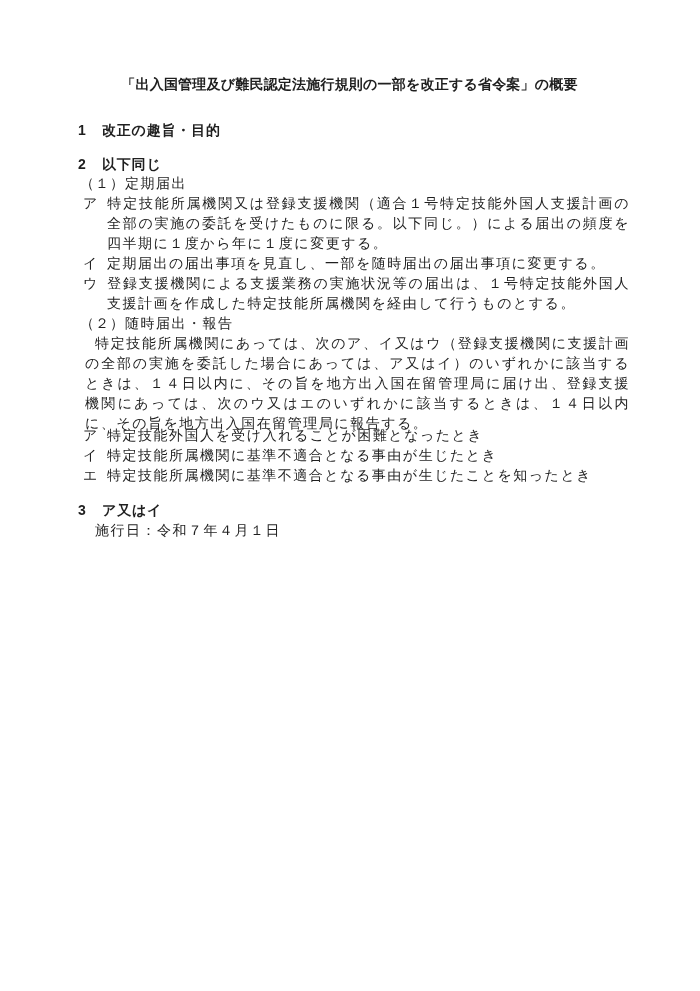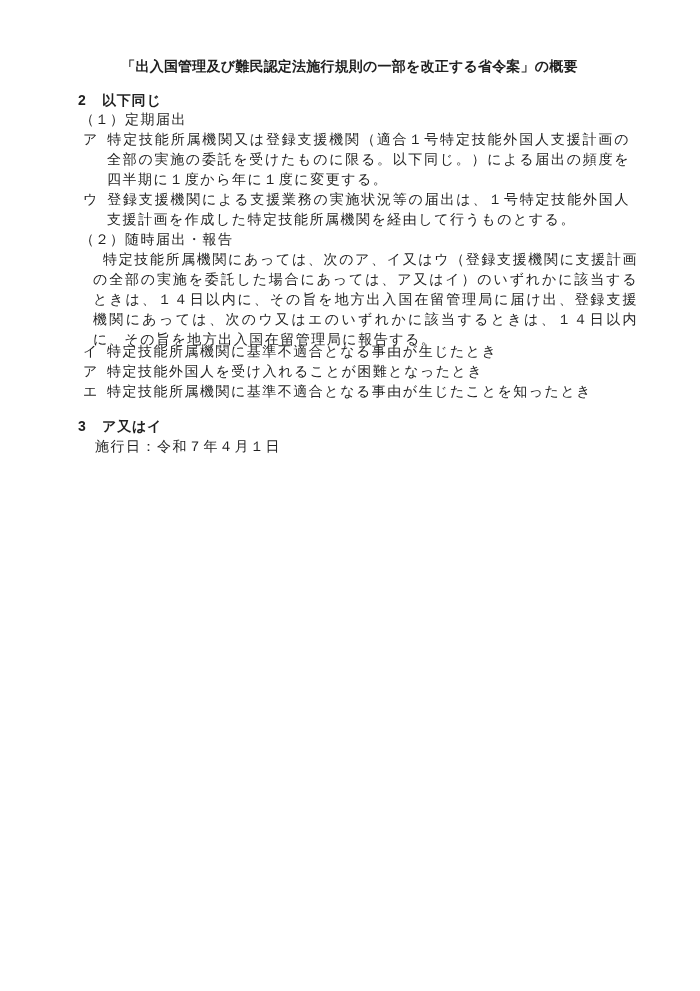--- a/index.html
+++ b/index.html
@@ -17,21 +17,21 @@
     font-size: 14px;
     line-height: 20px;
     overflow: hidden;
   }
   .content {
     margin-left: 69px;
     width: 561px;
   }
   
   .doc-title {
-    margin-top: 56px;
+    margin-top: 74px;
     text-align: center;
     font-family: "Liberation Sans", sans-serif;
     font-weight: 700;
     letter-spacing: 0.2px;
   }
   
   .sec-h {
     font-family: "Liberation Sans", sans-serif;
     font-weight: 700;
     margin-left: 9px;
@@ -68,66 +68,72 @@
     letter-spacing: 1.5px;
     text-align: justify;
   }
   .item .marker {
     display: inline-block;
     width: 24px;
     text-indent: 0;
     letter-spacing: 0;
   }
   .sub2-p {
-    margin-left: 24px;
+    margin-left: 16px;
     width: 545px;
     text-indent: 10px;
   }
   .list-2 { margin-top: -8px; }
   
   .sched {
     margin-left: 26px;
     line-height: 22px;
     letter-spacing: 1.5px;
   }
 </style>
 </head>
 <body>
 
 <div class="page">
   <div class="content">
 
     <div class="doc-title">「出入国管理及び難民認定法施行規則の一部を改正する省令案」の概要</div>
 
+    <div class="sec-h mt-s1">
+      <span class="sec-num">1</span><span>改正の趣旨・目的</span>
+    </div>
 
     <div class="sec-h mt-s2">
       <span class="sec-num">2</span><span>以下同じ</span>
     </div>
 
     <div class="sub-label">
       <span>（１）</span><span class="sub-head">定期届出</span>
     </div>
     <div class="item">
       <span class="marker">ア</span><span>特定技能所属機関又は登録支援機関（適合１号特定技能外国人支援計画の全部の実施の委託を受けたものに限る。以下同じ。）による届出の頻度を四半期に１度から年に１度に変更する。</span>
     </div>
     <div class="item">
+      <span class="marker">イ</span><span>定期届出の届出事項を見直し、一部を随時届出の届出事項に変更する。</span>
+    </div>
+    <div class="item">
       <span class="marker">ウ</span><span>登録支援機関による支援業務の実施状況等の届出は、１号特定技能外国人支援計画を作成した特定技能所属機関を経由して行うものとする。</span>
     </div>
 
     <div class="sub-label">
       <span>（２）</span><span class="sub-head">随時届出・報告</span>
     </div>
     <div class="para sub2-p">特定技能所属機関にあっては、次のア、イ又はウ（登録支援機関に支援計画の全部の実施を委託した場合にあっては、ア又はイ）のいずれかに該当するときは、１４日以内に、その旨を地方出入国在留管理局に届け出、登録支援機関にあっては、次のウ又はエのいずれかに該当するときは、１４日以内に、その旨を地方出入国在留管理局に報告する。</div>
 
     <div class="list-2">
       <div class="item">
-        <span class="marker">イ</span><span>特定技能所属機関に基準不適合となる事由が生じたとき</span>
+        <span class="marker">ア</span><span>特定技能外国人を受け入れることが困難となったとき</span>
       </div>
       <div class="item">
-        <span class="marker">ア</span><span>特定技能外国人を受け入れることが困難となったとき</span>
+        <span class="marker">イ</span><span>特定技能所属機関に基準不適合となる事由が生じたとき</span>
       </div>
       <div class="item">
         <span class="marker">エ</span><span>特定技能所属機関に基準不適合となる事由が生じたことを知ったとき</span>
       </div>
     </div>
 
     <div class="sec-h mt-s3">
       <span class="sec-num">3</span><span>ア又はイ</span>
     </div>
     <div class="sched">施行日：令和７年４月１日</div>

